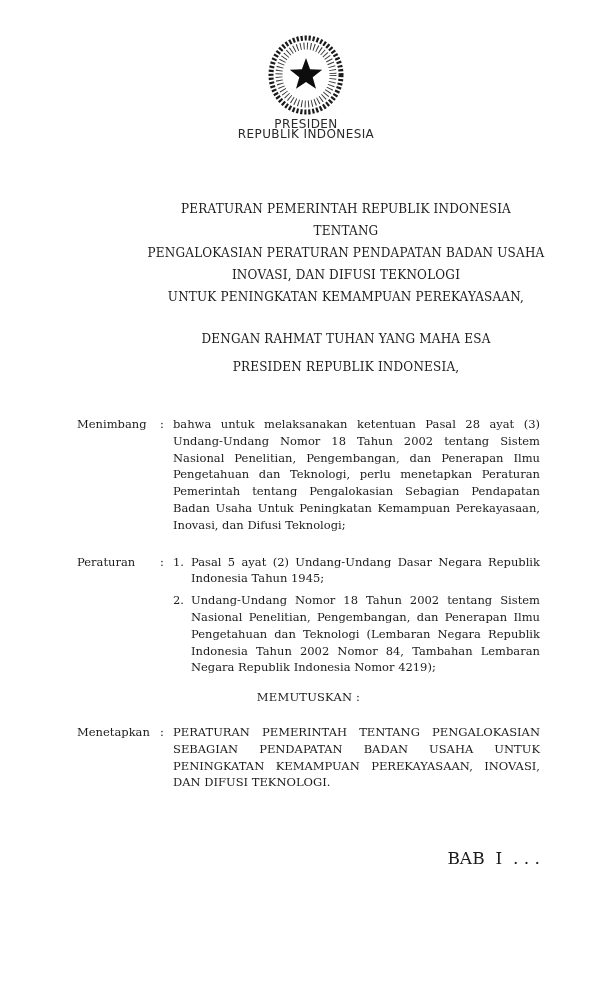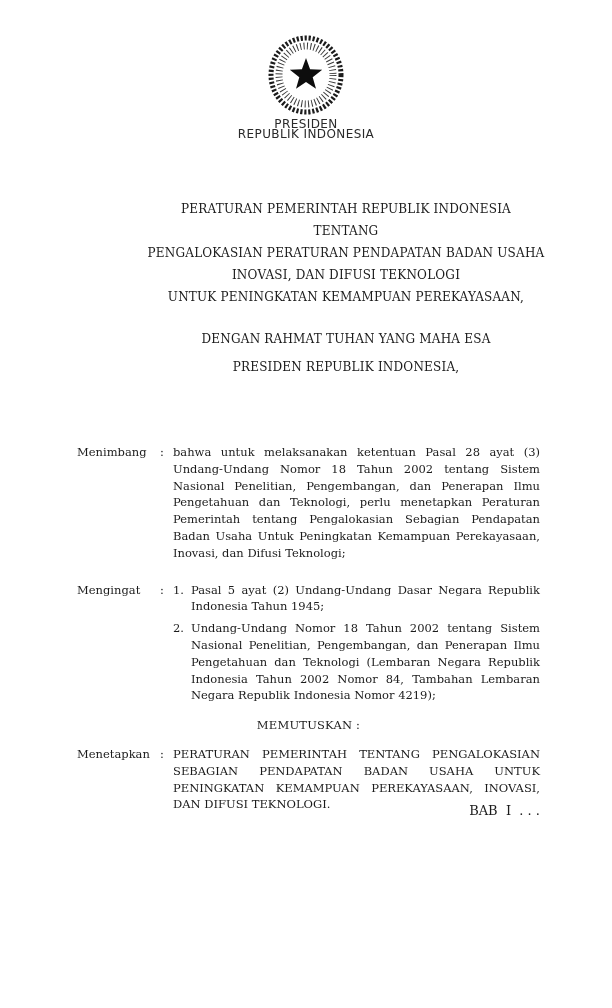--- a/index.html
+++ b/index.html
@@ -47,48 +47,48 @@
     letter-spacing: 0.2px;
     padding-left: 40px;
   }
   .title-block .gap-s { margin-top: 0; }
   .title-block .gap-m { margin-top: 20px; }
   .title-block .gap-xs { margin-top: 6px; }
 
   
   .doc-body {
     position: absolute;
-    top: 444px;
+    top: 416px;
     left: 77px;
     width: 463px;
     font-size: 11.5px;
     line-height: 16.8px;
   }
   .row { display: flex; align-items: flex-start; }
   .row .label { width: 83px; flex-shrink: 0; }
   .row .colon { width: 13px; flex-shrink: 0; }
   .row .content { flex: 1; text-align: justify; }
   .row-mengingat { margin-top: 20px; }
   .item { display: flex; margin-bottom: 5px; }
   .item .num { width: 18px; flex-shrink: 0; }
   .item .itext { flex: 1; text-align: justify; }
 
   .memutuskan {
     margin-top: 8px;
     text-align: center;
     letter-spacing: 0.2px;
   }
-  .row-menetapkan { margin-top: 12px; }
+  .row-menetapkan { margin-top: 18px; }
   .row-menetapkan .content { text-align: justify; }
 
   .bab-ref {
     position: absolute;
-    top: 803px;
+    top: 848px;
     right: 72px;
-    font-size: 13px;
+    font-size: 17px;
     white-space: pre;
   }
 </style>
 </head>
 <body>
 
 <div class="page">
 
   <div class="emblem-wrap">
     <svg width="80" height="82" viewBox="0 0 80 82" aria-hidden="true">
@@ -120,21 +120,21 @@
 
   <div class="doc-body">
 
     <div class="row">
       <div class="label">Menimbang</div>
       <div class="colon">:</div>
       <div class="content">bahwa untuk melaksanakan ketentuan Pasal 28 ayat (3) Undang-Undang Nomor 18 Tahun 2002 tentang Sistem Nasional Penelitian, Pengembangan, dan Penerapan Ilmu Pengetahuan dan Teknologi, perlu menetapkan Peraturan Pemerintah tentang Pengalokasian Sebagian Pendapatan Badan Usaha Untuk Peningkatan Kemampuan Perekayasaan, Inovasi, dan Difusi Teknologi;</div>
     </div>
 
     <div class="row row-mengingat">
-      <div class="label">Mengingat</div>
+      <div class="label">Peraturan</div>
       <div class="colon">:</div>
       <div class="content">
         <div class="item">
           <div class="num">1.</div>
           <div class="itext">Pasal 5 ayat (2) Undang-Undang Dasar Negara Republik Indonesia Tahun 1945;</div>
         </div>
         <div class="item">
           <div class="num">2.</div>
           <div class="itext">Undang-Undang Nomor 18 Tahun 2002 tentang Sistem Nasional Penelitian, Pengembangan, dan Penerapan Ilmu Pengetahuan dan Teknologi (Lembaran Negara Republik Indonesia Tahun 2002 Nomor 84, Tambahan Lembaran Negara Republik Indonesia Nomor 4219);</div>
         </div>

